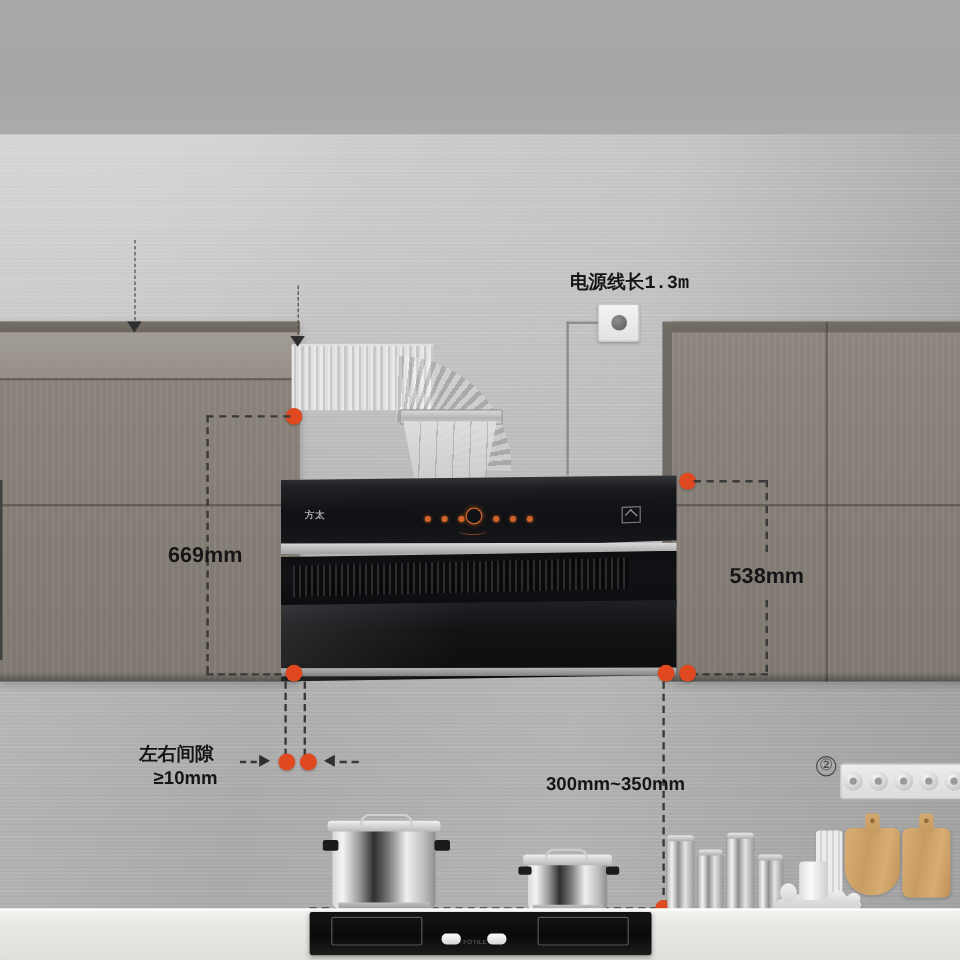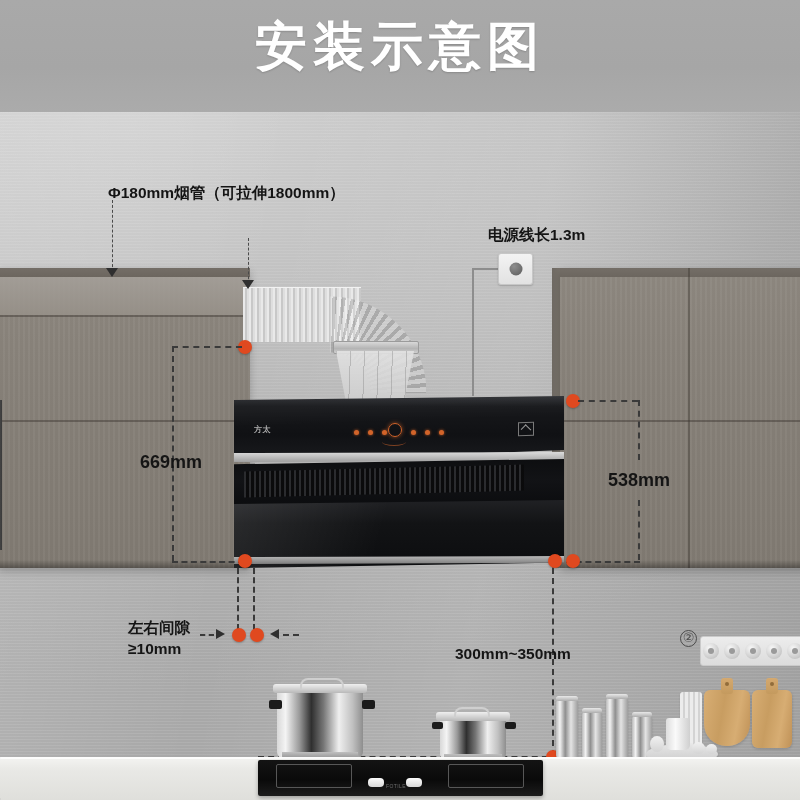--- a/index.html
+++ b/index.html
@@ -227,24 +227,24 @@
     border-top:9px solid #2f2f2f;border-left:6px solid transparent;border-right:6px solid transparent;
   }
 
   
   .lbl{
     position:absolute;color:#151515;font-weight:bold;white-space:nowrap;
     font-family:"Liberation Sans","DejaVu Sans",sans-serif;
   }
   #lbl-duct{left:108px;top:183px;font-size:15.5px;}
   #lbl-hole{left:232px;top:219px;font-size:15.5px;}
-  #lbl-cord{left:488px;top:225px;font-size:15.5px;}
+  #lbl-cord{left:475px;top:225px;font-size:15.5px;font-family:Liberation Mono, monospace;}
   #lbl-669{left:140px;top:452px;font-size:18px;}
   #lbl-538{left:608px;top:470px;font-size:18px;}
-  #lbl-gap1{left:128px;top:618px;font-size:15.5px;}
+  #lbl-gap1{left:116px;top:618px;font-size:15.5px;}
   #lbl-gap2{left:128px;top:640px;font-size:15.5px;}
   #lbl-range{left:455px;top:645px;font-size:15.5px;}
   #lbl-circle2{left:680px;top:630px;font-size:13px;color:#4a4a4a;}
 
   
   .counter{
     position:absolute;left:0;top:757px;width:800px;height:43px;
     background:linear-gradient(180deg,#f4f4f2 0%,#e9e9e6 28%,#dfdfdb 100%);
   }
   .counter-veins{
@@ -366,21 +366,20 @@
 </head>
 <body>
 
 <div id="stage">
 
   <div class="wall"></div>
   <div class="wall-grain"></div>
   <div class="wall-sheen"></div>
   <div class="title-band"></div>
 
-  <div class="title">安装示意图</div>
 
   <div class="cab" id="cab-left">
     <div class="texture"></div>
     <div class="top-face"></div>
     <div class="hatch"></div>
     <div class="band" style="top:47px;"></div>
     <div class="band" style="top:152px;"></div>
     <div class="undershade"></div>
   </div>
 
@@ -455,21 +454,20 @@
   <div class="dot" style="left:250px;top:628px;"></div>
   <div class="dash-h" style="left:200px;top:634px;width:14px;"></div>
   <div class="arrow-r" style="left:216px;top:629px;"></div>
   <div class="arrow-l" style="left:270px;top:629px;"></div>
   <div class="dash-h" style="left:283px;top:634px;width:16px;"></div>
 
   <div class="dash-v" style="left:552px;top:568px;height:188px;"></div>
   <div class="dash-h" style="left:258px;top:756px;width:300px;"></div>
   <div class="dot" style="left:546px;top:750px;"></div>
 
-  <div class="lbl" id="lbl-duct">Φ180mm烟管（可拉伸1800mm）</div>
   <div class="lbl" id="lbl-cord">电源线长1.3m</div>
   <div class="lbl" id="lbl-669">669mm</div>
   <div class="lbl" id="lbl-538">538mm</div>
   <div class="lbl" id="lbl-gap1">左右间隙</div>
   <div class="lbl" id="lbl-gap2">≥10mm</div>
   <div class="lbl" id="lbl-range">300mm~350mm</div>
   <div class="circ-num" id="lbl-circle2">②</div>
 
   <div class="socket-strip">
     <span class="socket"></span>

